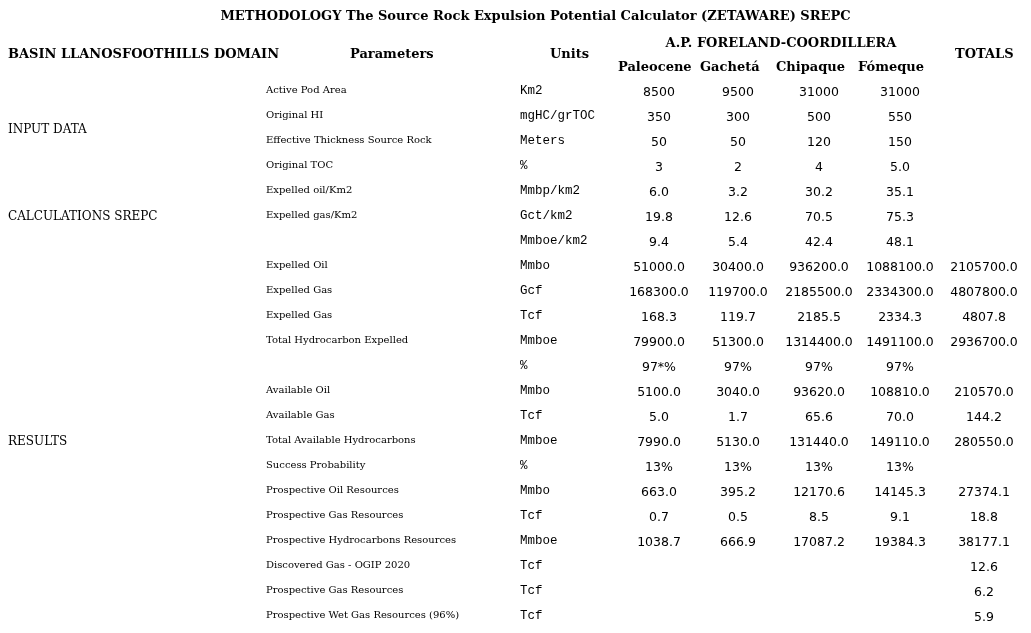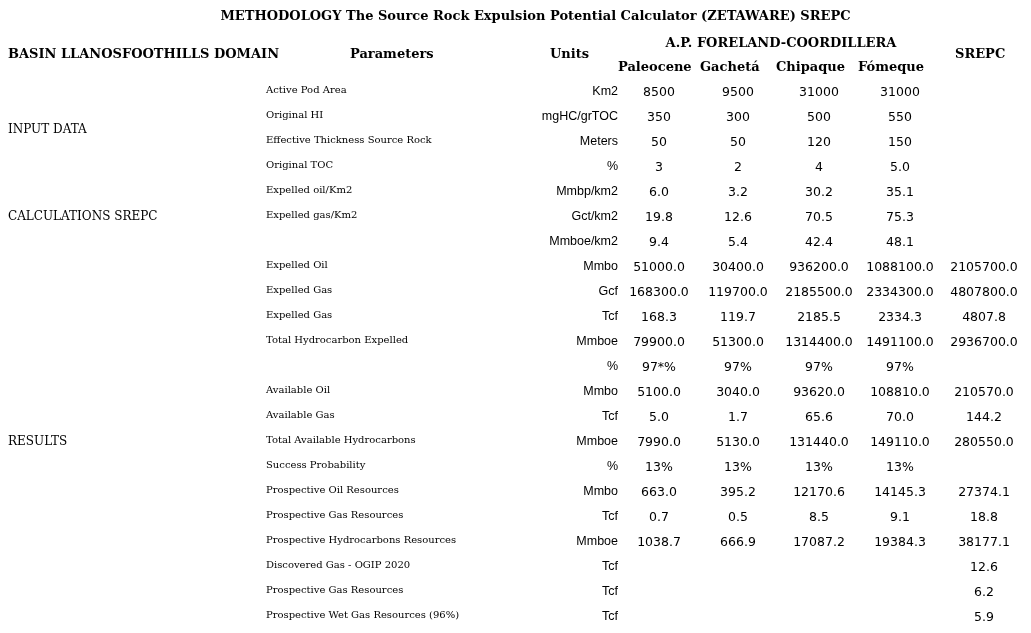--- a/index.html
+++ b/index.html
@@ -23,38 +23,38 @@
     .hdr-totals { left: 955px; top: 46px; }
     .hdr-col { top: 59px; }
     .section {
       position: absolute; left: 8px; font-size: 12px;
       font-family: "DejaVu Serif", serif; white-space: nowrap;
     }
     .rows { position: absolute; left: 0; top: 80px; width: 1031px; }
     .row { position: relative; height: 25px; font-size: 12.5px; }
     .row > span { position: absolute; top: 4px; white-space: nowrap; }
     .c-param { left: 266px; font-family: "DejaVu Serif", serif; font-size: 10px; }
-    .c-unit { left: 520px; width: 98px; text-align: right; font-family: Liberation Sans, sans-serif; font-size: 12.5px; }
+    .c-unit { left: 520px; width: 98px; text-align: left; font-family: Liberation Mono, monospace; font-size: 12.5px; }
     .c-num { text-align: center; font-family: "DejaVu Sans", sans-serif; font-size: 12.5px; }
     .c0 { left: 618px; width: 82px; }
     .c1 { left: 700px; width: 76px; }
     .c2 { left: 776px; width: 86px; }
     .c3 { left: 858px; width: 84px; }
     .c4 { left: 942px; width: 84px; }
   </style>
 </head>
 <body>
 
 <div class="title">METHODOLOGY The Source Rock Expulsion Potential Calculator (ZETAWARE) SREPC</div>
 
 <div class="hdr hdr-basin">BASIN LLANOSFOOTHILLS DOMAIN</div>
 <div class="hdr hdr-params">Parameters</div>
 <div class="hdr hdr-units">Units</div>
 <div class="hdr hdr-group">A.P. FORELAND-COORDILLERA</div>
-<div class="hdr hdr-totals">SREPC</div>
+<div class="hdr hdr-totals">TOTALS</div>
 <div class="hdr hdr-col c0">Paleocene</div>
 <div class="hdr hdr-col c1">Gachetá</div>
 <div class="hdr hdr-col c2">Chipaque</div>
 <div class="hdr hdr-col c3">Fómeque</div>
 
 <div class="section" style="top:122px">INPUT DATA</div>
 <div class="section" style="top:209px">CALCULATIONS SREPC</div>
 <div class="section" style="top:434px">RESULTS</div>
 
 <div class="rows" id="rows">

